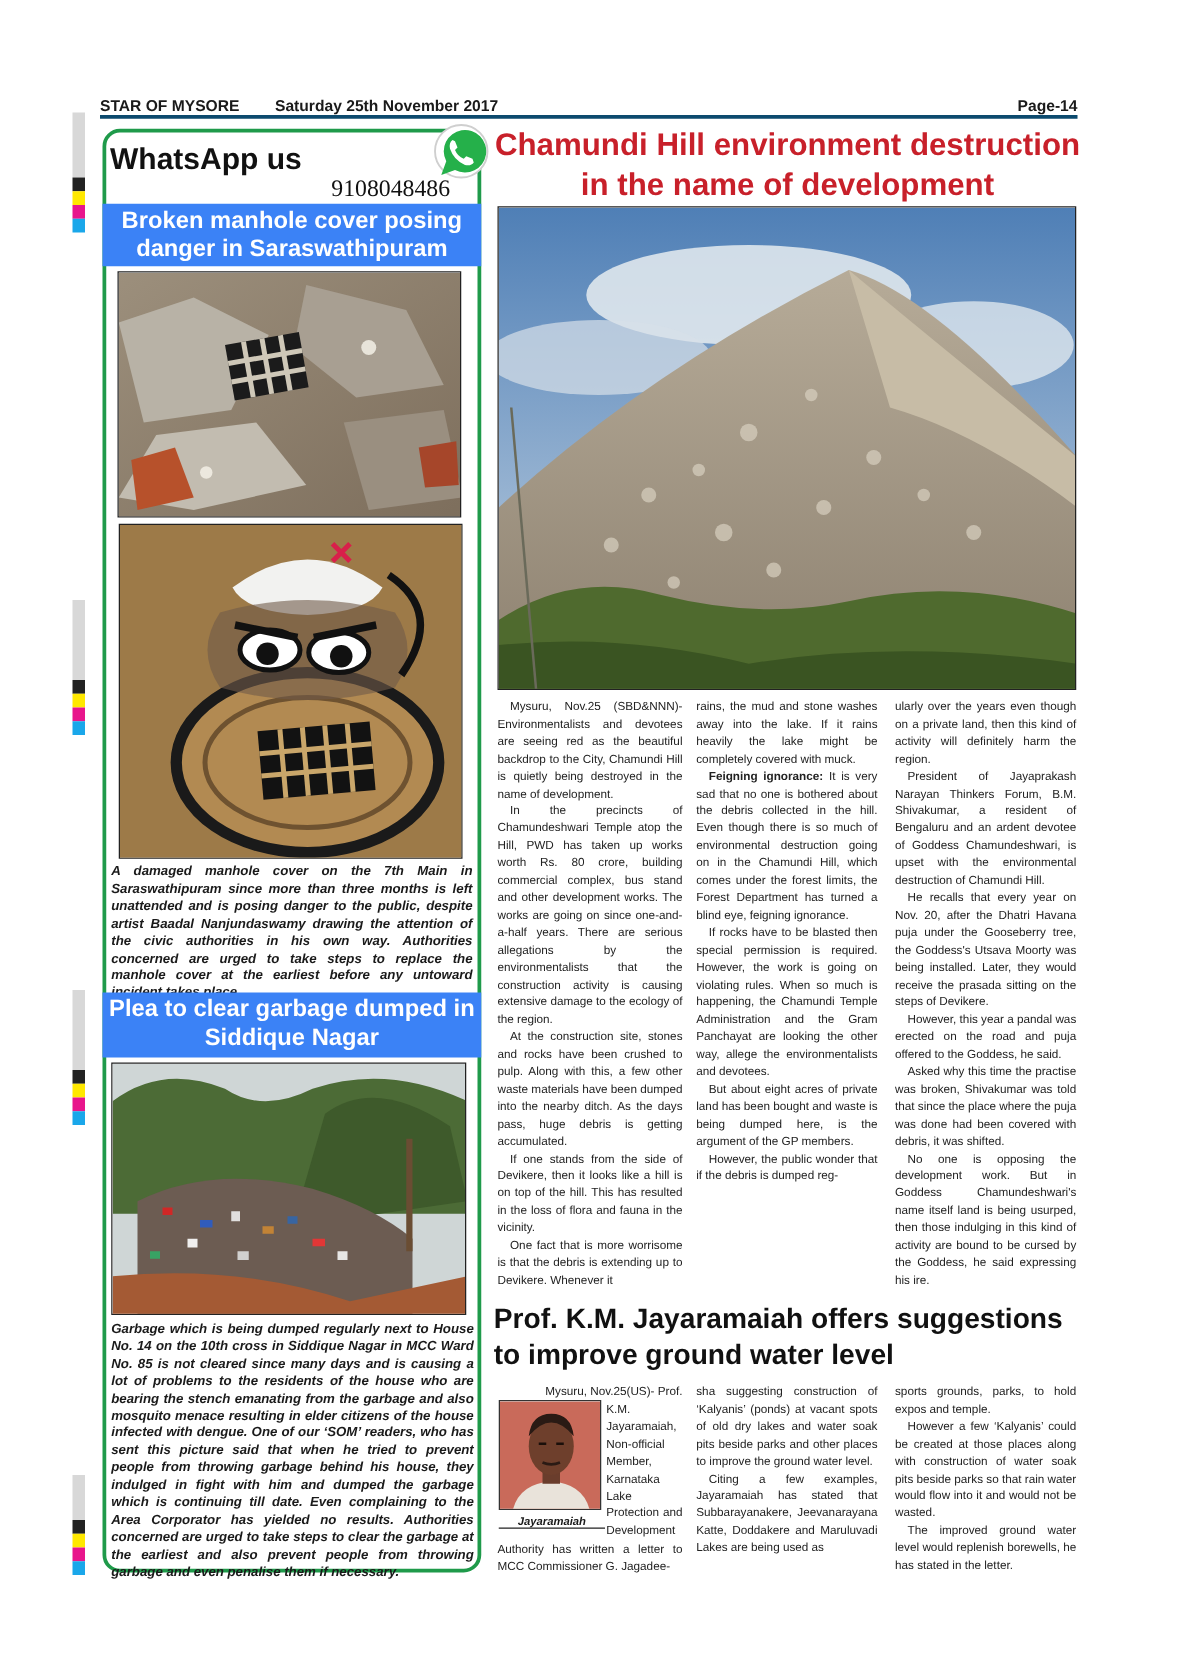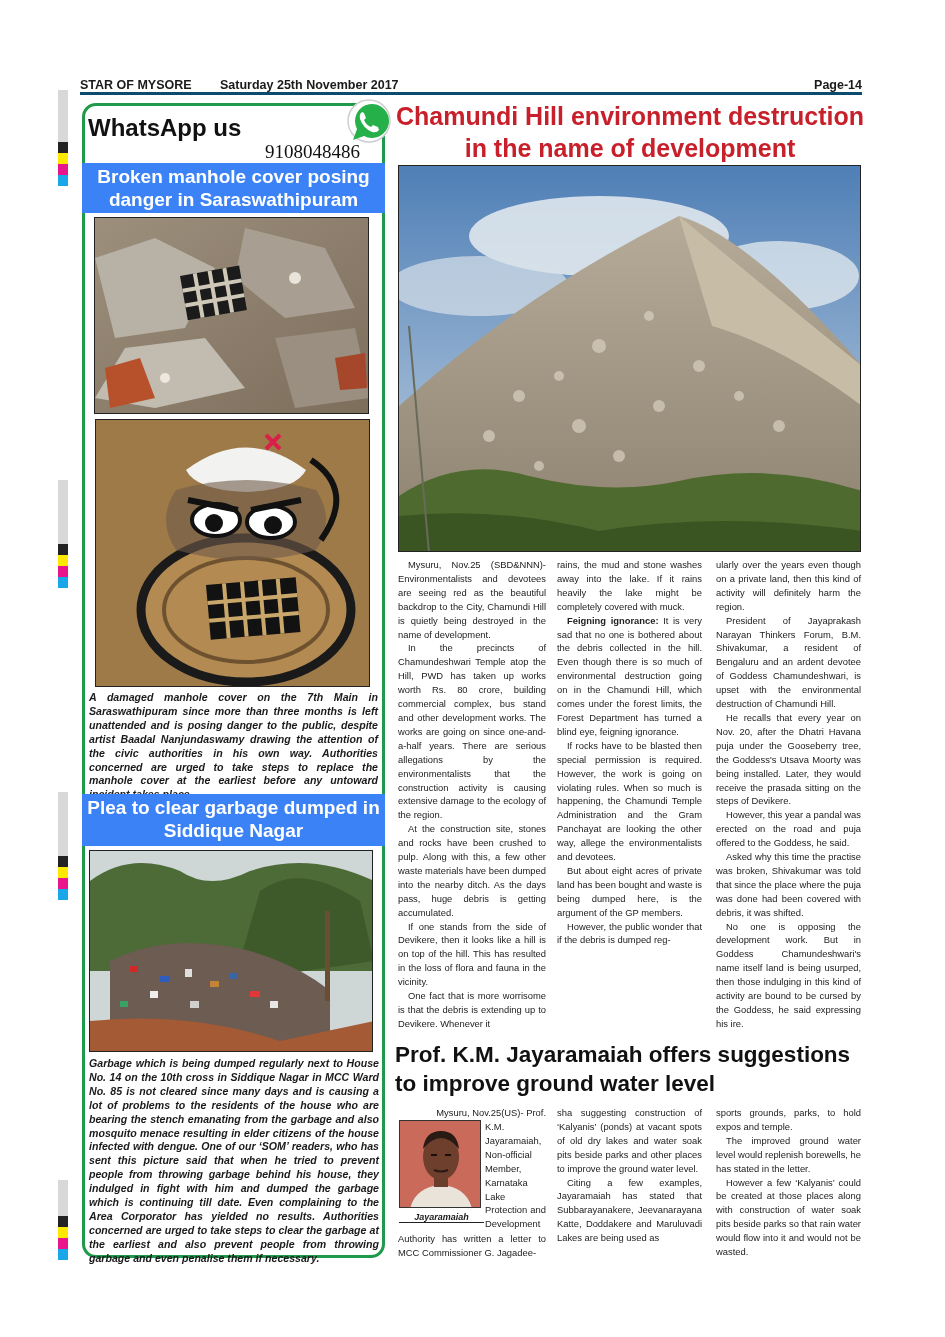--- a/index.html
+++ b/index.html
@@ -273,15 +273,15 @@
   <span>Authority has written a letter to MCC Commissioner G. Jagadee-</span>
 </div>
 
 <div class="col" style="left:557px;top:1106px;width:145px;">
   <p style="text-indent:0">sha suggesting construction of ‘Kalyanis’ (ponds) at vacant spots of old dry lakes and water soak pits beside parks and other places to improve the ground water level.</p>
   <p>Citing a few examples, Jayaramaiah has stated that Subbarayanakere, Jeevanarayana Katte, Doddakere and Maruluvadi Lakes are being used as</p>
 </div>
 
 <div class="col" style="left:716px;top:1106px;width:145px;">
   <p style="text-indent:0">sports grounds, parks, to hold expos and temple.</p>
+  <p>However a few ‘Kalyanis’ could be created at those places along with construction of water soak pits beside parks so that rain water would flow into it and would not be wasted.</p>
   <p>The improved ground water level would replenish borewells, he has stated in the letter.</p>
-  <p>However a few ‘Kalyanis’ could be created at those places along with construction of water soak pits beside parks so that rain water would flow into it and would not be wasted.</p>
 </div>
 
 </body></html>

